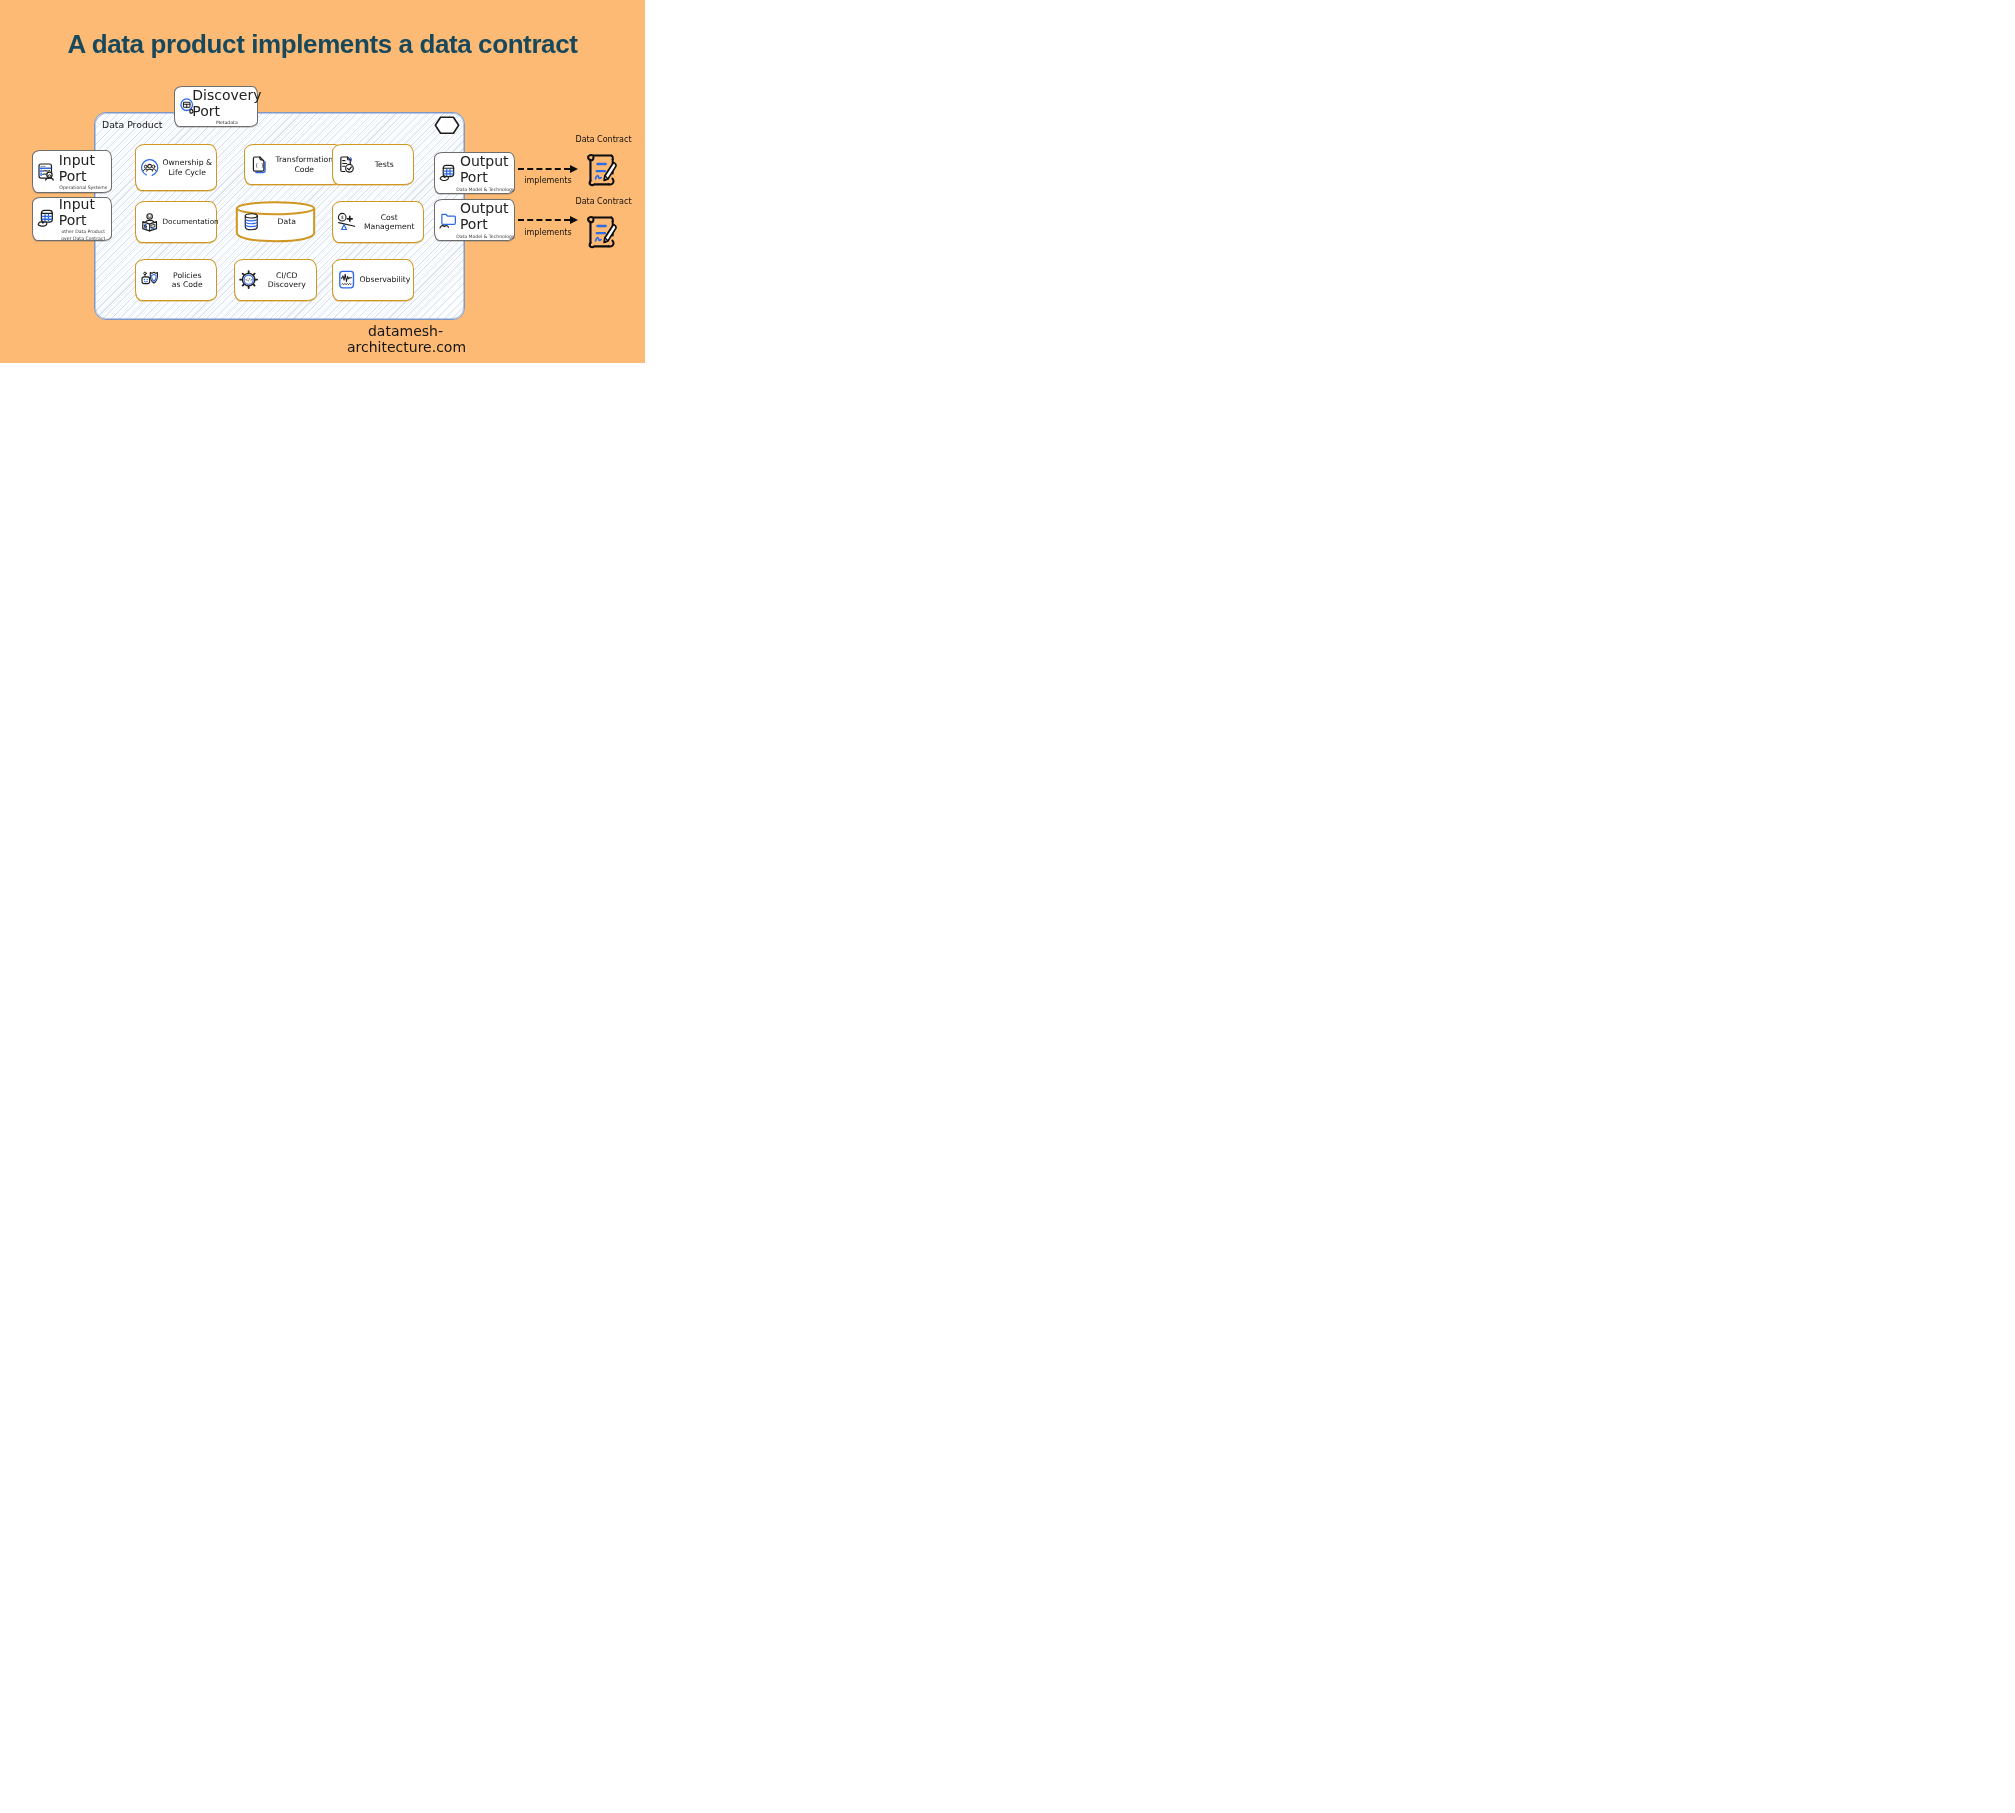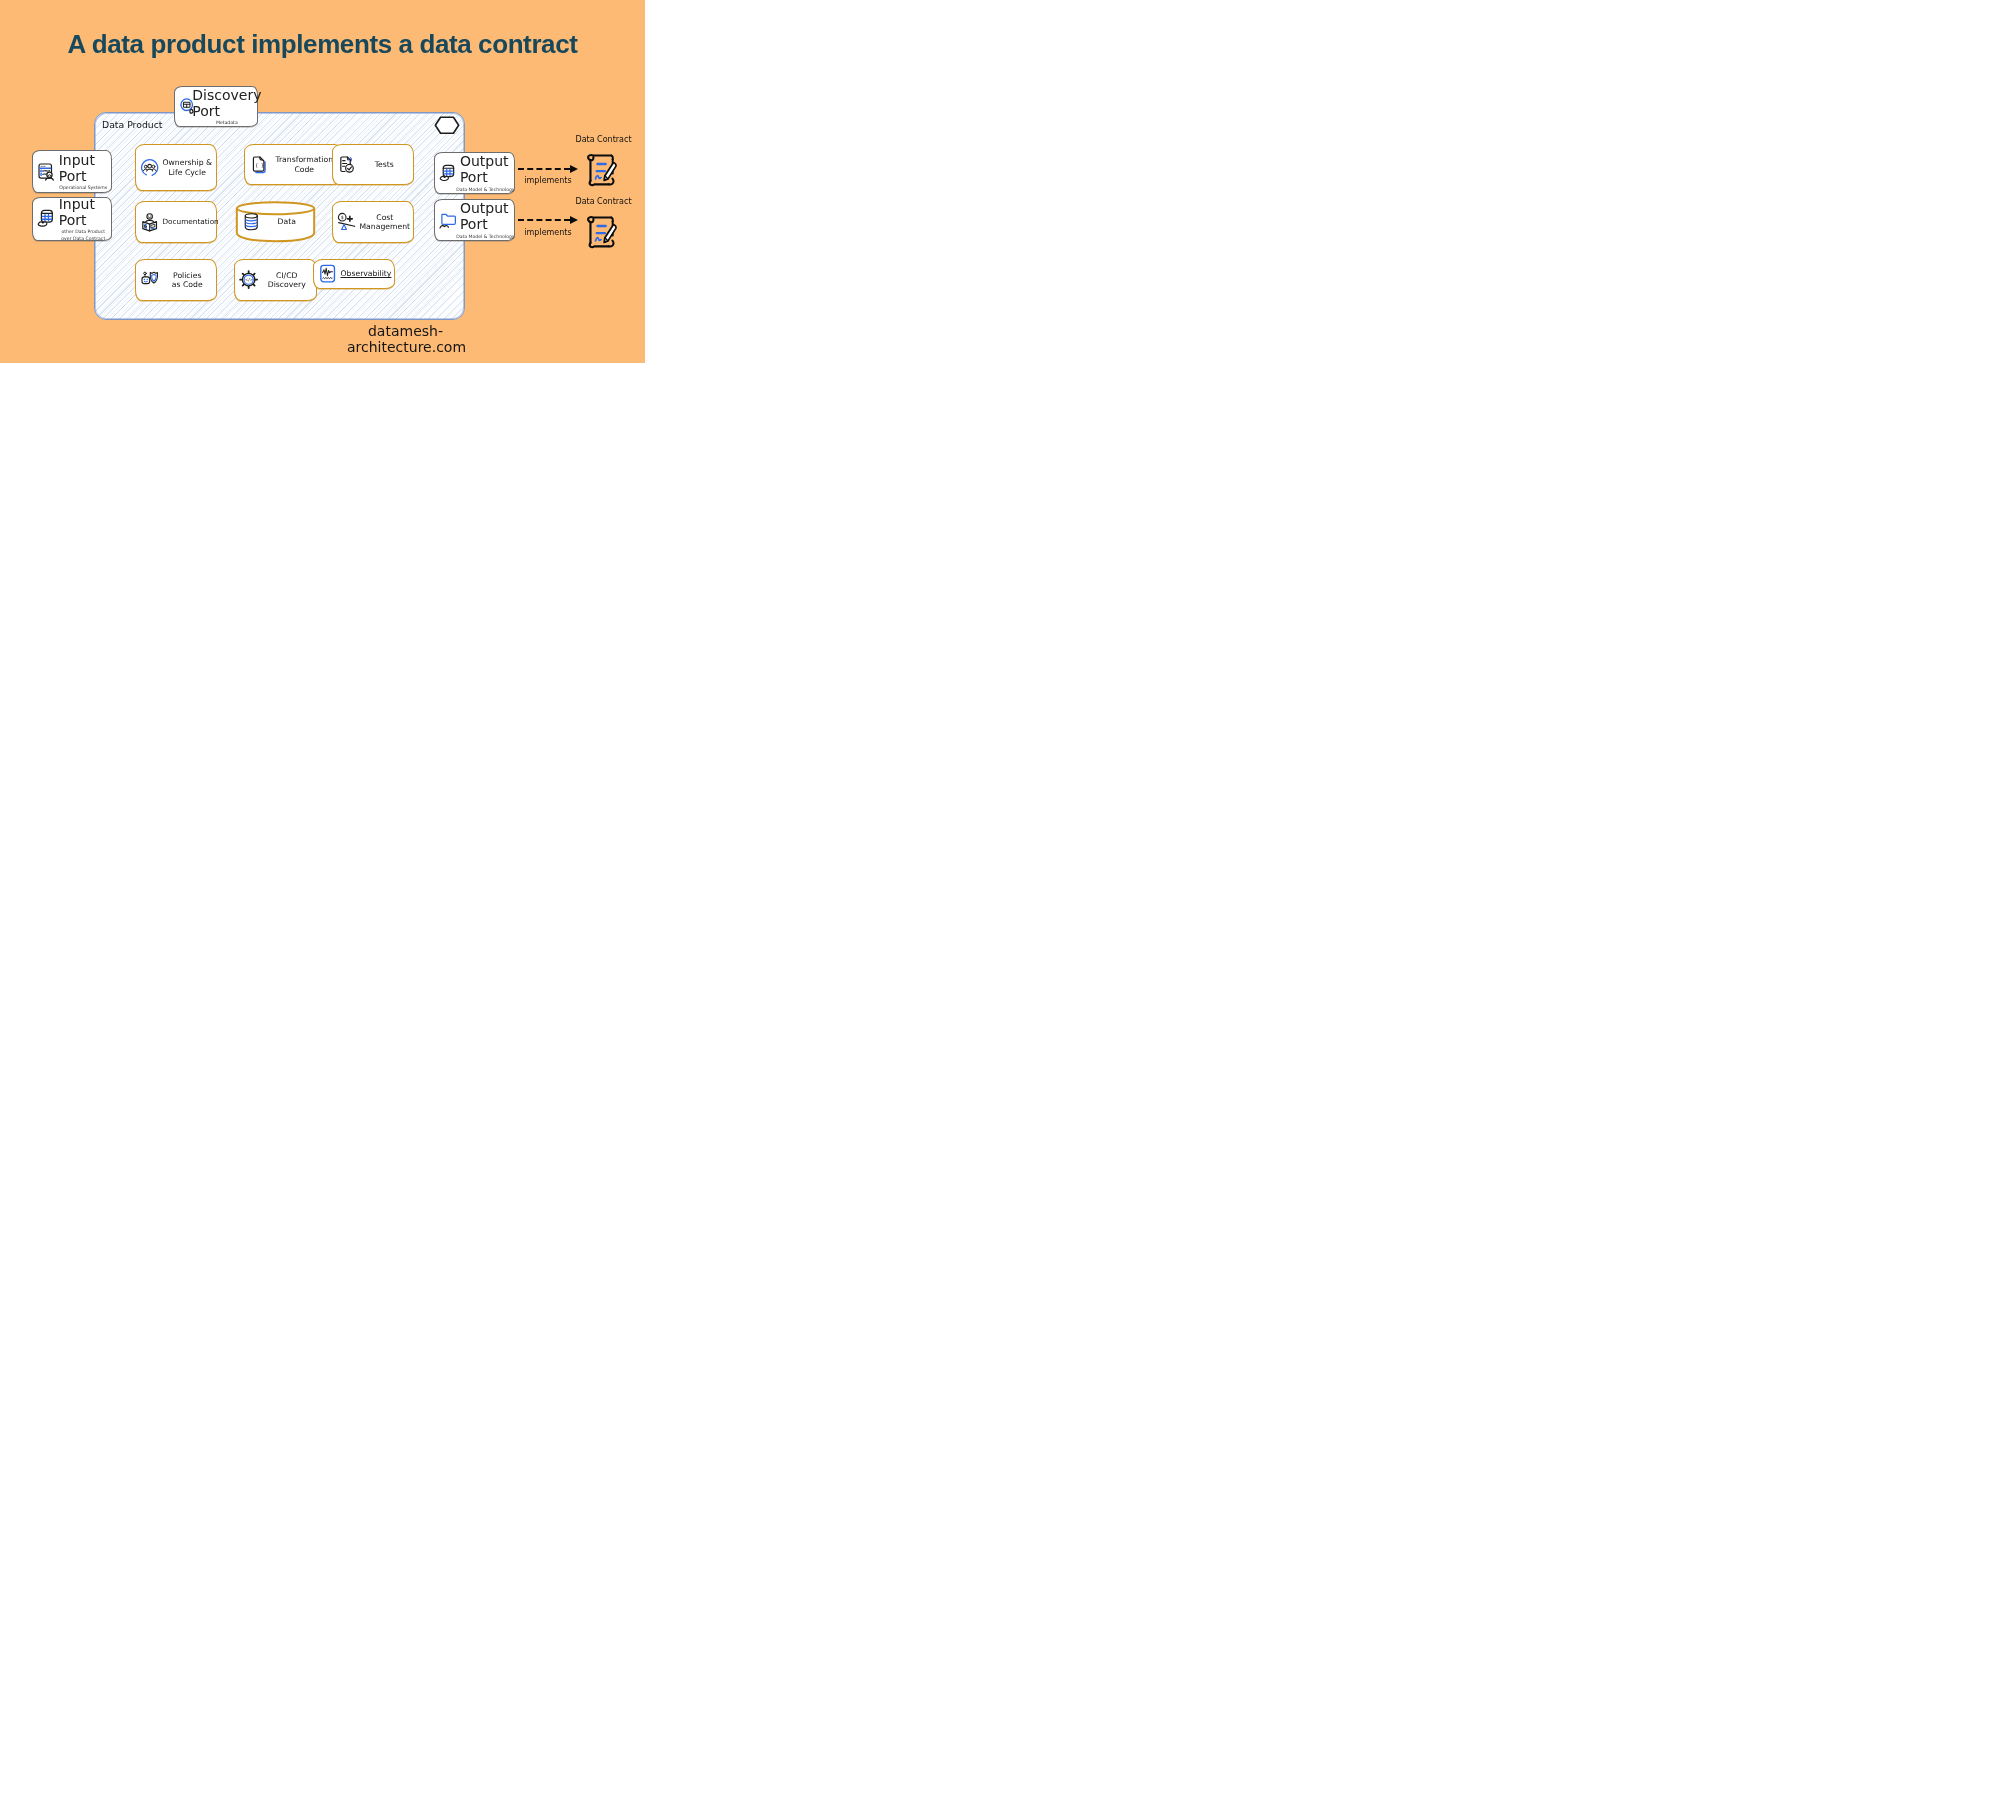--- a/index.html
+++ b/index.html
@@ -190,21 +190,21 @@
         <svg width="18.5" height="18.5" viewBox="0 0 48 48" fill="none" stroke-linecap="round" stroke-linejoin="round">
           <path d="M8.5 10 V38 C8.5 43 16 46 24 46 C32 46 39.5 43 39.5 38 V10" stroke="#1d1d1d" stroke-width="3" fill="#ffffff"></path>
           <ellipse cx="24" cy="10" rx="15.5" ry="5.5" stroke="#1d1d1d" stroke-width="3" fill="#ffffff"></ellipse>
           <path d="M10 20 C15 24 33 24 38 20 M10 27.5 C15 31.5 33 31.5 38 27.5 M10 35 C15 39 33 39 38 35" stroke="#2e6ae8" stroke-width="3"></path>
         </svg>
       </span>
       <span class="lbl"><span>Data</span></span>
     </span>
   </div>
 
-  <div class="box orange cell" style="left:332px;top:201px;width:82px;height:42px;">
+  <div class="box orange cell" style="left:332px;top:201px;width:92px;height:42px;">
     <span class="icon">
       <svg width="19.3" height="19.3" viewBox="0 0 48 48" fill="none" stroke-linecap="round" stroke-linejoin="round">
         <circle cx="13" cy="13" r="9.5" stroke="#1d1d1d" stroke-width="2.8" fill="#ffffff"></circle>
         <text x="9.5" y="17.5" font-family="DejaVu Sans, sans-serif" font-size="12" fill="#1d1d1d">$</text>
         <path d="M32 11 V23 M26 17 H38" stroke="#1d1d1d" stroke-width="4"></path>
         <path d="M4 26.5 L44 35.5" stroke="#1d1d1d" stroke-width="3"></path>
         <path d="M17.5 31 L23.5 43.5 H11.5 Z" stroke="#2e6ae8" stroke-width="3" fill="#ffffff"></path>
       </svg>
     </span>
     <span class="lbl">
@@ -235,21 +235,21 @@
       <svg width="19.3" height="19.3" viewBox="0 0 48 48" fill="none" stroke-linecap="round" stroke-linejoin="round">
         <path d="M24 3 V8 M24 40 V45 M3 24 H8 M40 24 H45 M9.2 9.2 L12.7 12.7 M35.3 35.3 L38.8 38.8 M9.2 38.8 L12.7 35.3 M35.3 12.7 L38.8 9.2" stroke="#1d1d1d" stroke-width="4.6"></path>
         <circle cx="24" cy="24" r="15.5" stroke="#1d1d1d" stroke-width="3.4" fill="#ffffff"></circle>
         <circle cx="24" cy="24" r="11.5" stroke="#2e6ae8" stroke-width="3"></circle>
         <text x="15.5" y="28" font-family="DejaVu Sans Mono, monospace" font-size="10.5" fill="#1d1d1d">&lt;/&gt;</text>
       </svg>
     </span>
     <span class="lbl"><span>CI/CD Discovery</span></span>
   </div>
 
-  <div class="box orange cell" style="left:313px;top:259px;width:82px;height:30px;text-decoration:underline;">
+  <div class="box orange cell" style="left:332px;top:259px;width:82px;height:42px;">
     <span class="icon">
       <svg width="19.3" height="19.3" viewBox="0 0 48 48" fill="none" stroke-linecap="round" stroke-linejoin="round">
         <rect x="7" y="3.5" width="34" height="41" rx="7" stroke="#2e6ae8" stroke-width="3.4" fill="#ffffff"></rect>
         <path d="M11.5 21 L15 14.5 L17.5 25 L20.5 10.5 L23.5 29 L26.5 16 L29 22 L31.5 19 H36" stroke="#1d1d1d" stroke-width="2.5"></path>
         <path d="M12 35 Q13.5 32.5 15 35 T18 35 T21 35 T24 35 T27 35 T30 35 T33 35 T36 35" stroke="#1d1d1d" stroke-width="2.4"></path>
       </svg>
     </span>
     <span class="lbl"><span>Observability</span></span>
   </div>
 

